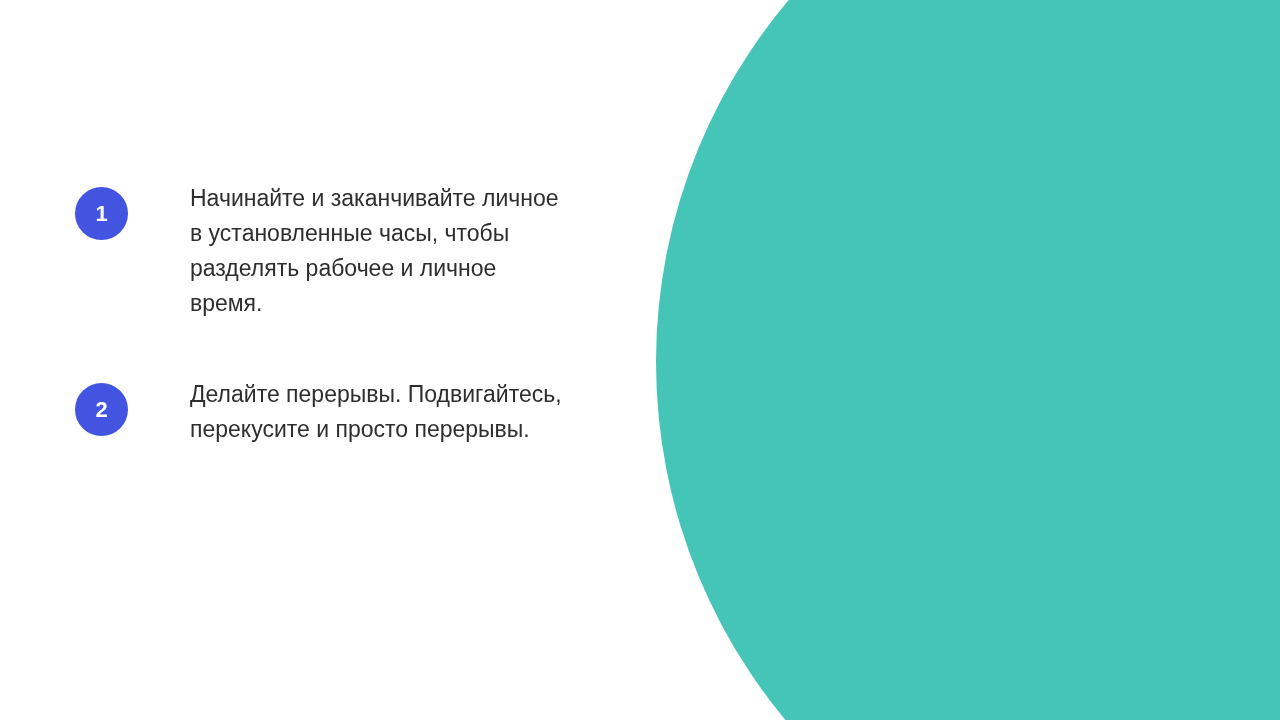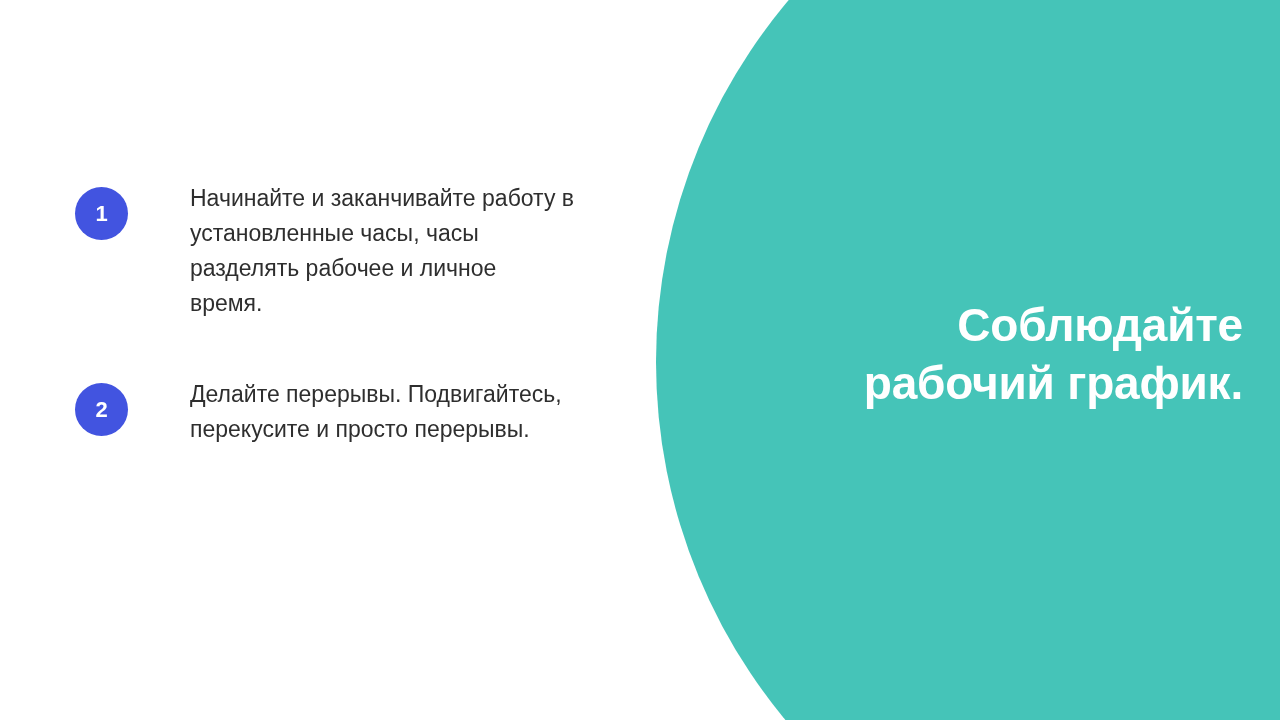--- a/index.html
+++ b/index.html
@@ -90,28 +90,26 @@
     white-space: pre-line;
   }
 </style>
 </head>
 <body>
 
 <div class="slide">
 
   <div class="teal-circle"></div>
 
-  <div class="headline">Соблюдайте
-рабочий график.</div>
 
   <div class="list">
 
     <div class="list-item">
       <div class="badge">1</div>
-      <div class="item-text">Начинайте и заканчивайте работу в установленные часы, часы разделять рабочее и личное время.</div>
+      <div class="item-text">Начинайте и заканчивайте личное в установленные часы, чтобы разделять рабочее и личное время.</div>
     </div>
 
     <div class="list-item">
       <div class="badge">2</div>
       <div class="item-text">Делайте перерывы. Подвигайтесь, перекусите и просто перерывы.</div>
     </div>
 
   </div>
 
 </div>

